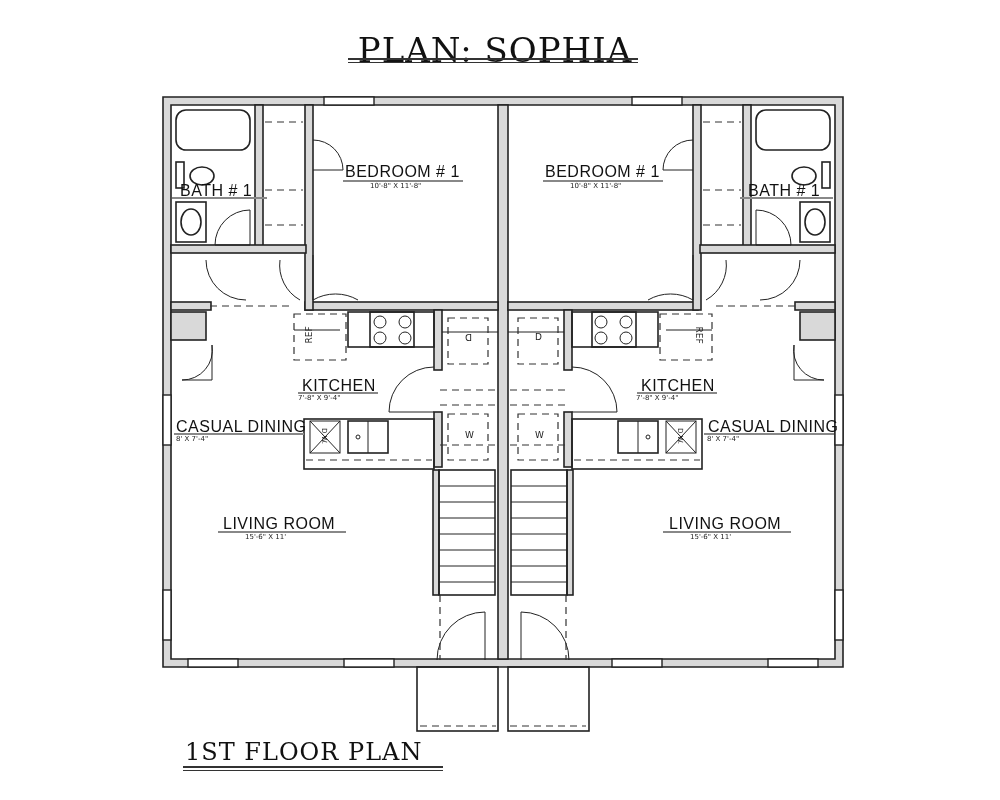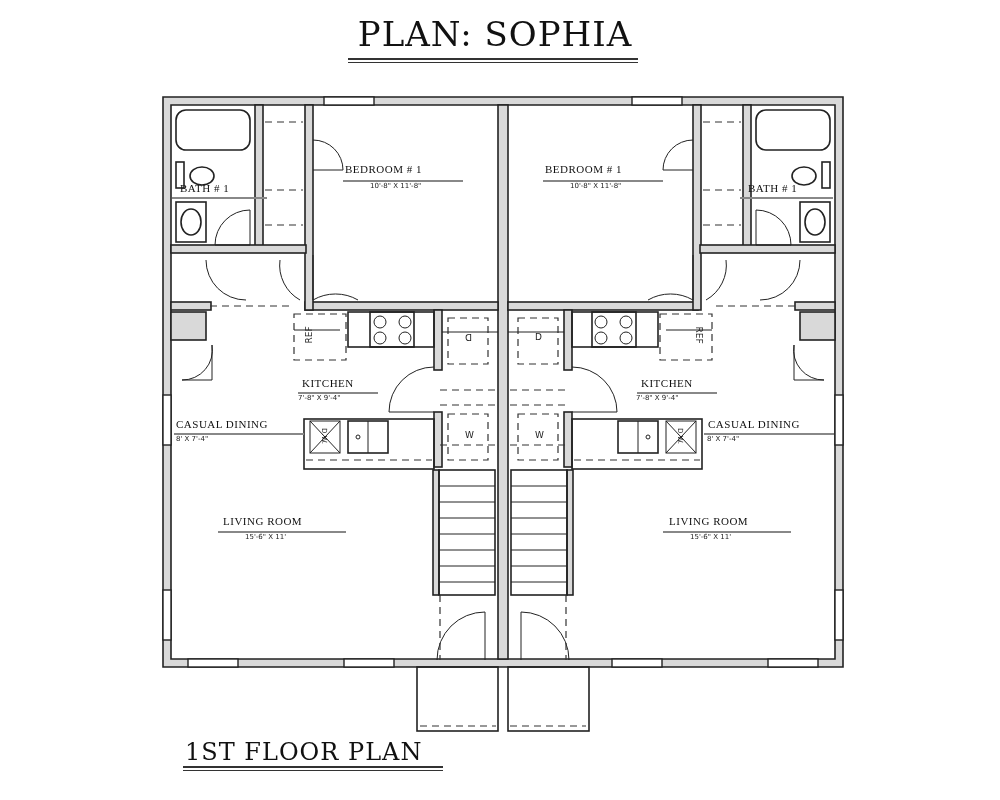--- a/index.html
+++ b/index.html
@@ -1,31 +1,31 @@
 <!DOCTYPE html>
 <html><head>
 <meta charset="utf-8">
 <style>
   html, body { margin: 0; padding: 0; background: #ffffff; }
   body { width: 1000px; height: 800px; position: relative; overflow: hidden; font-family: "DejaVu Sans", sans-serif; }
-  .title { position: absolute; left: 350px; top: 14px; width: 290px; text-align: center;
+  .title { position: absolute; left: 350px; top: 30px; width: 290px; text-align: center;
     font-family: "DejaVu Serif", serif; font-size: 34px; letter-spacing: 1px; color: #111; }
   .title-rule { position: absolute; left: 348px; top: 58px; width: 290px; height: 2px;
     border-top: 2px solid #333; border-bottom: 1px solid #333; }
   .subtitle { position: absolute; left: 185px; top: 738px; font-family: "DejaVu Serif", serif;
     font-size: 24px; letter-spacing: 1px; color: #111; text-align: right; }
   .subtitle-rule { position: absolute; left: 183px; top: 766px; width: 260px; height: 2px;
     border-top: 2px solid #333; border-bottom: 1px solid #333; }
   svg { position: absolute; left: 0; top: 0; }
   .wall { fill: #d9d9d9; stroke: #222; stroke-width: 1.6; }
   .line { stroke: #222; stroke-width: 1.6; fill: none; }
   .thin { stroke: #222; stroke-width: 1; fill: none; }
   .dash { stroke: #333; stroke-width: 1.2; fill: none; stroke-dasharray: 7 5; }
   .win { fill: #fff; stroke: #222; stroke-width: 1.4; }
-  .room-label { position: absolute; font-family: Liberation Serif, serif; font-size: 11px; color: #111; letter-spacing: 0.5px; white-space: nowrap; }
+  .room-label { position: absolute; font-family: Liberation Sans, sans-serif; font-size: 16px; color: #111; letter-spacing: 0.5px; white-space: nowrap; }
   .room-dim { position: absolute; font-size: 7px; color: #222; white-space: nowrap; font-family: "DejaVu Sans", sans-serif; }
   .room-underline { position: absolute; height: 2px; background: #888; }
   .fix-label { position: absolute; font-size: 9px; color: #222; font-family: "DejaVu Sans", sans-serif; }
 </style>
 </head>
 <body>
 
 <div class="title">PLAN:  SOPHIA</div>
 <div class="title-rule"></div>
 

